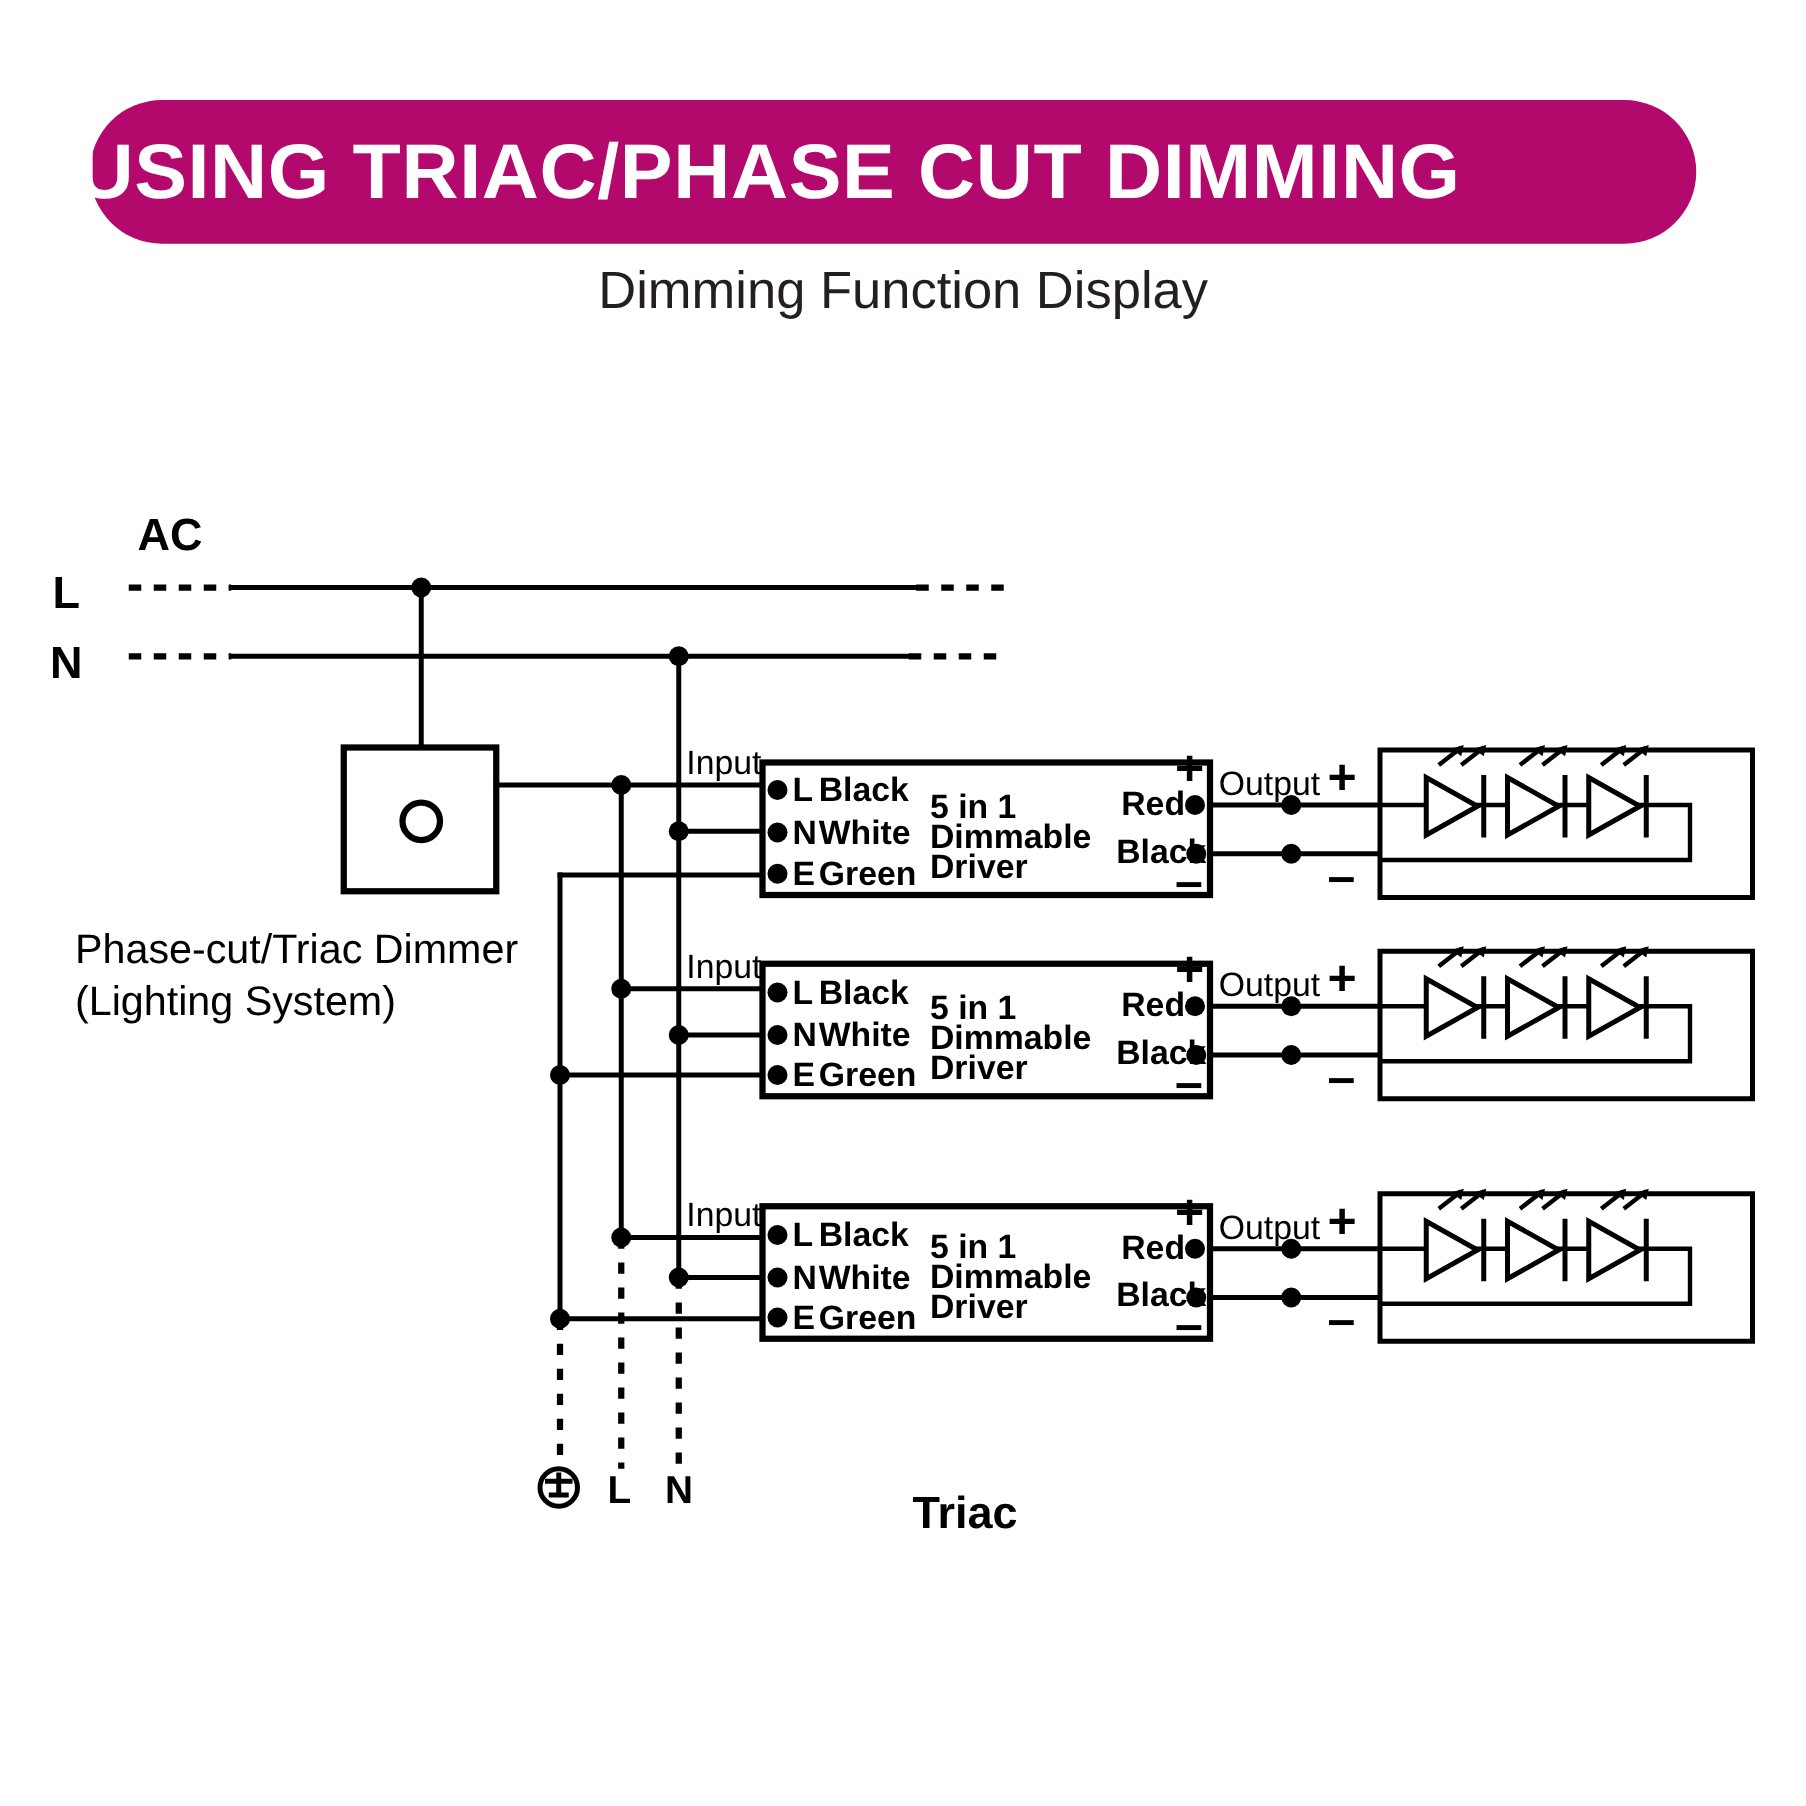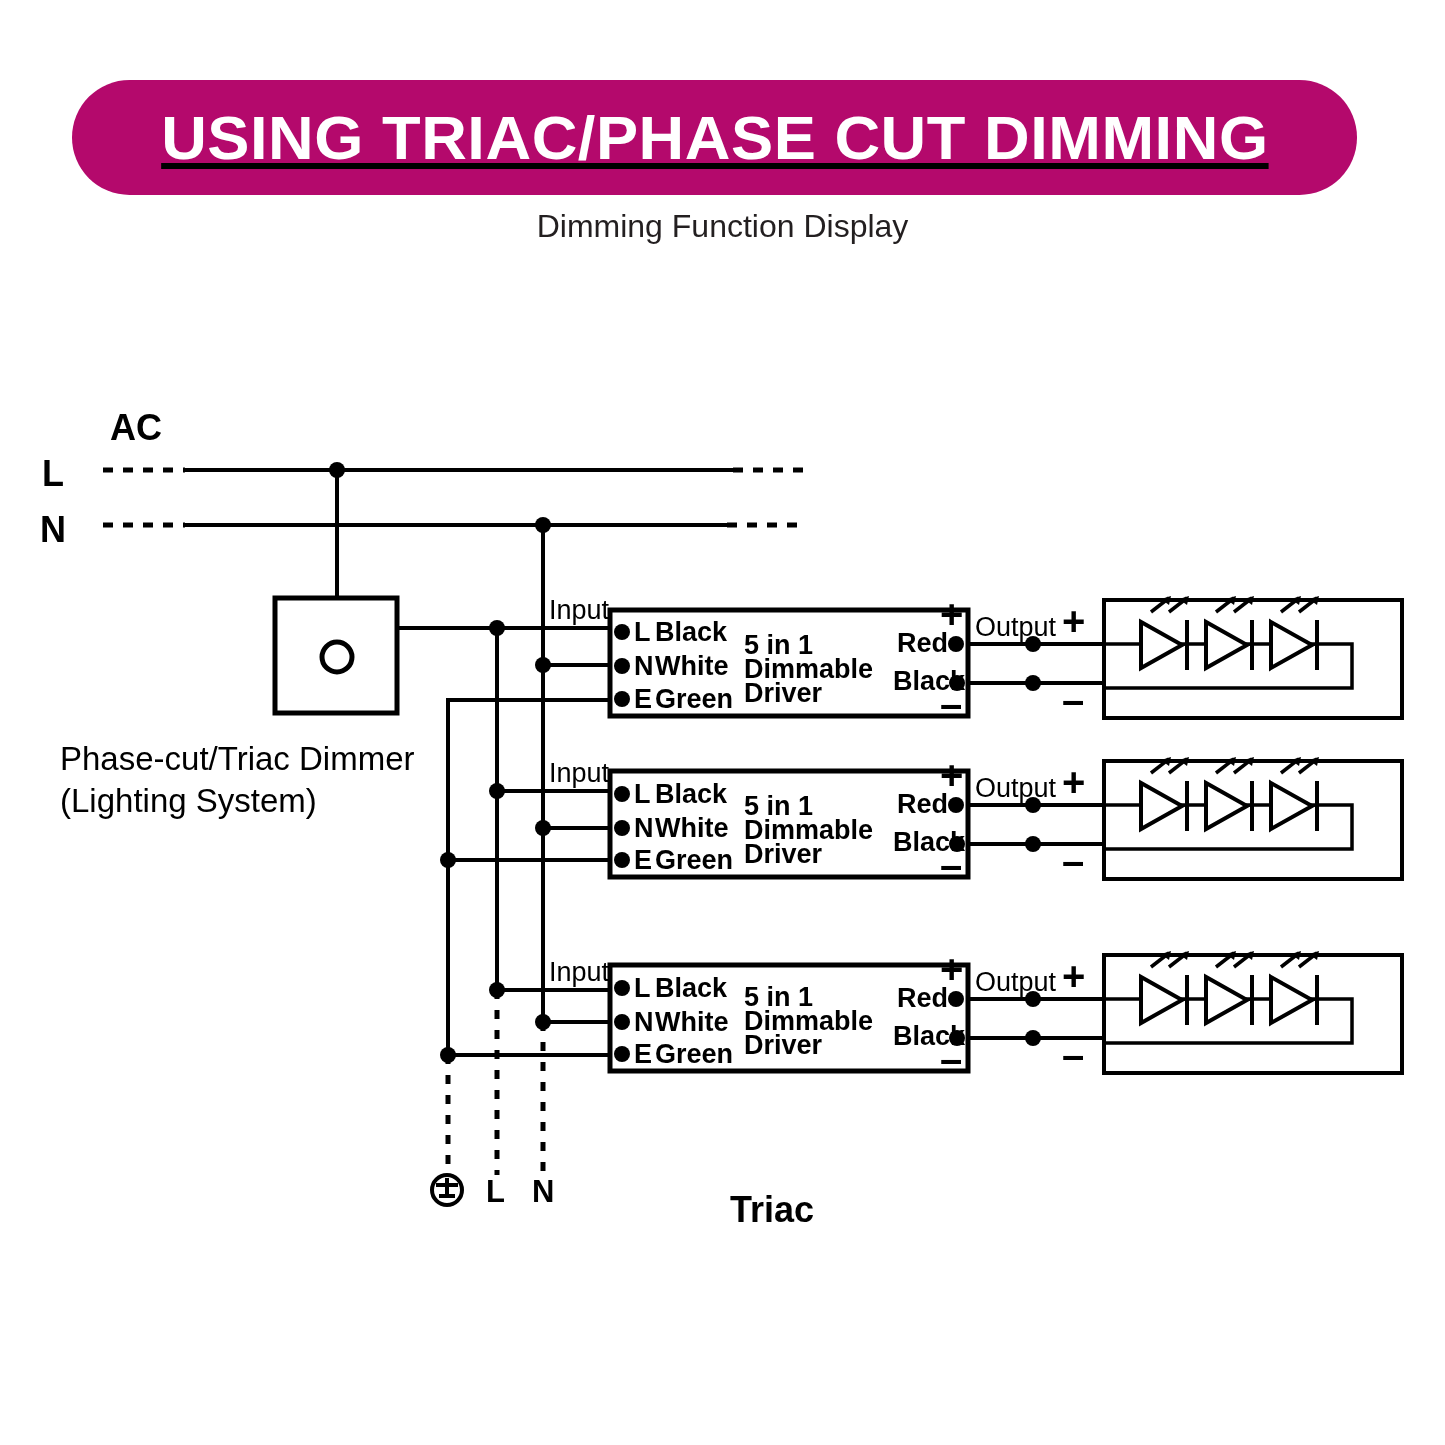--- a/index.html
+++ b/index.html
@@ -3,30 +3,30 @@
 <meta charset="utf-8">
 <style>
   html,body{margin:0;padding:0;background:#ffffff;}
   body{width:1445px;height:1445px;font-family:"Liberation Sans",sans-serif;color:#000;}
   #stage{position:relative;width:1445px;height:1445px;overflow:hidden;background:#fff;}
 
   
   .banner{
     position:absolute; left:72px; top:80px; width:1285px; height:115px;
     background:#b4096c; border-radius:60px;
-    display:flex; align-items:center; justify-content:center;text-decoration:underline;
+    display:flex; align-items:center; justify-content:flex-start;
   }
   .banner-text{
     color:#ffffff; font-weight:bold; font-size:62px; letter-spacing:0.5px;
     white-space:nowrap; font-family:"Liberation Sans",sans-serif;
     transform:scaleX(1.02);
   }
   .subtitle{
     position:absolute; left:0; top:208px; width:1445px; text-align:center;
-    font-size:32px; color:#231f20; font-family:"Liberation Sans",sans-serif;
+    font-size:42px; color:#231f20; font-family:"Liberation Sans",sans-serif;
   }
 
   
   #diagram{position:absolute; left:0; top:0; width:1445px; height:1445px;}
   .wire{stroke:#000; stroke-width:4; fill:none; stroke-linecap:square;}
   .wire-thin{stroke:#000; stroke-width:3.5; fill:none;}
   .dash{stroke:#000; stroke-width:5; fill:none; stroke-dasharray:10 10; stroke-linecap:butt;}
   .dash-v{stroke:#000; stroke-width:5; fill:none; stroke-dasharray:9 11; stroke-linecap:butt;}
   .box{stroke:#000; stroke-width:5; fill:#ffffff;}
   .box-thin{stroke:#000; stroke-width:4; fill:#ffffff;}

